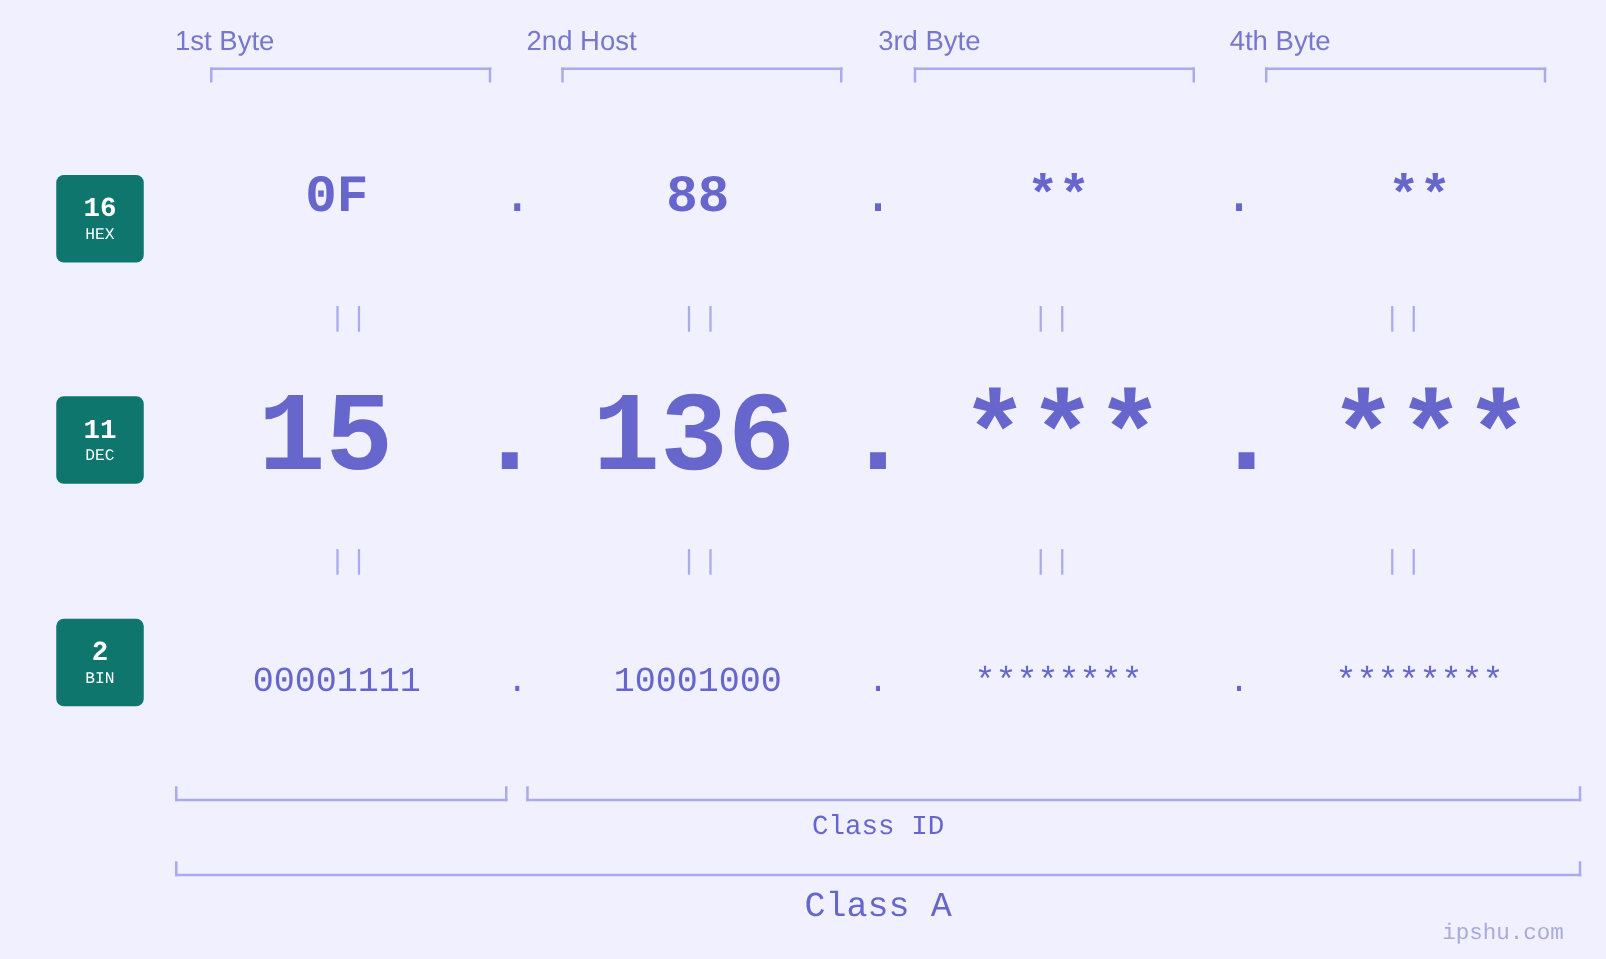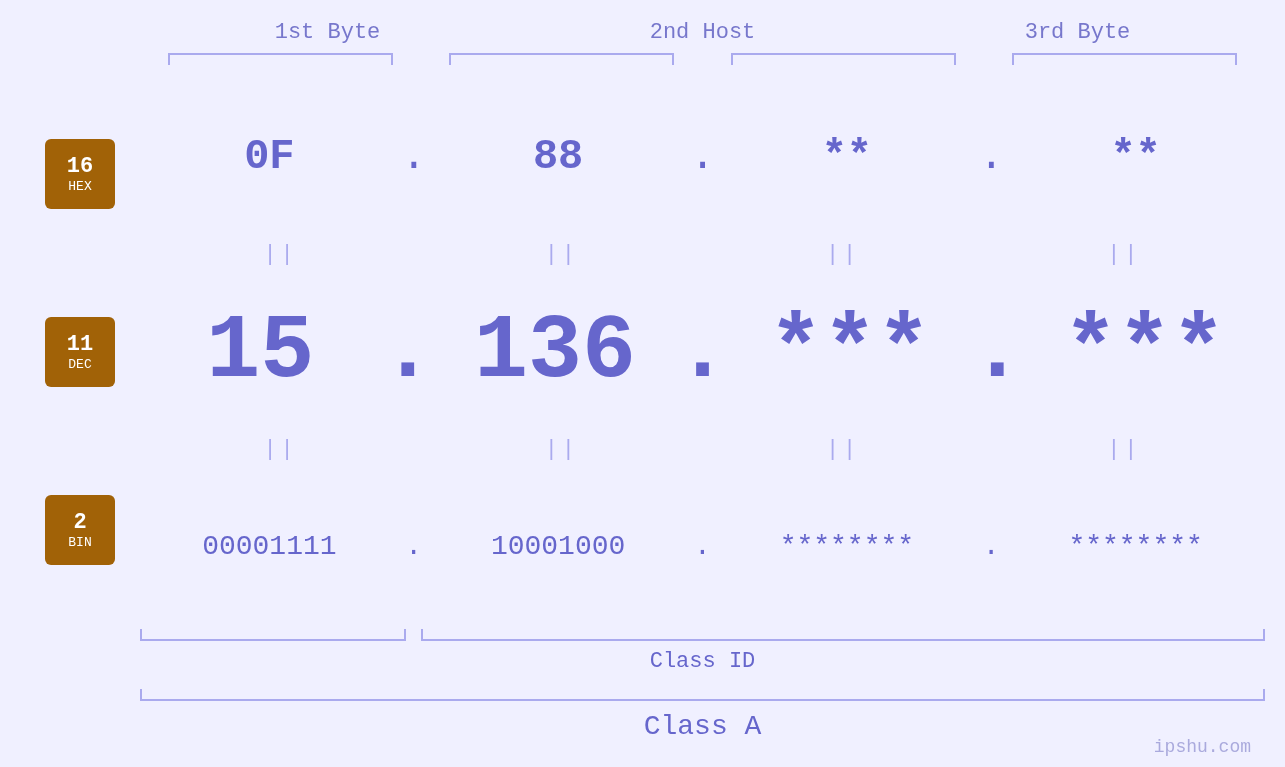--- a/index.html
+++ b/index.html
@@ -25,24 +25,24 @@
     
     .header-row {
       display: flex;
       margin-left: 140px;
       margin-right: 20px;
       margin-bottom: 8px;
     }
 
     .byte-col {
       flex: 1;
-      text-align: center;
+      text-align: left;
       color: #7777cc;
       font-size: 22px;
-      font-family: Liberation Mono, monospace;
+      font-family: Liberation Sans, sans-serif;
     }
 
     
     .brackets-row {
       display: flex;
       margin-left: 140px;
       margin-right: 20px;
       margin-bottom: 10px;
     }
 
@@ -74,21 +74,21 @@
       display: flex;
       flex-direction: column;
       justify-content: space-around;
       align-items: center;
       padding: 10px 0;
     }
 
     .badge {
       width: 70px;
       height: 70px;
-      background-color: #a16207;
+      background-color: #0f766e;
       border-radius: 6px;
       display: flex;
       flex-direction: column;
       align-items: center;
       justify-content: center;
       color: white;
     }
 
     .badge-num {
       font-size: 22px;
@@ -255,20 +255,21 @@
   </style>
 </head>
 <body>
 
 <div class="main-container">
 
   <div class="header-row">
     <div class="byte-col">1st Byte</div>
     <div class="byte-col">2nd Host</div>
     <div class="byte-col">3rd Byte</div>
+    <div class="byte-col">4th Byte</div>
   </div>
 
   <div class="brackets-row">
     <div class="bracket-top">
       <div class="bracket-top-line"></div>
     </div>
     <div class="bracket-top">
       <div class="bracket-top-line"></div>
     </div>
     <div class="bracket-top">

